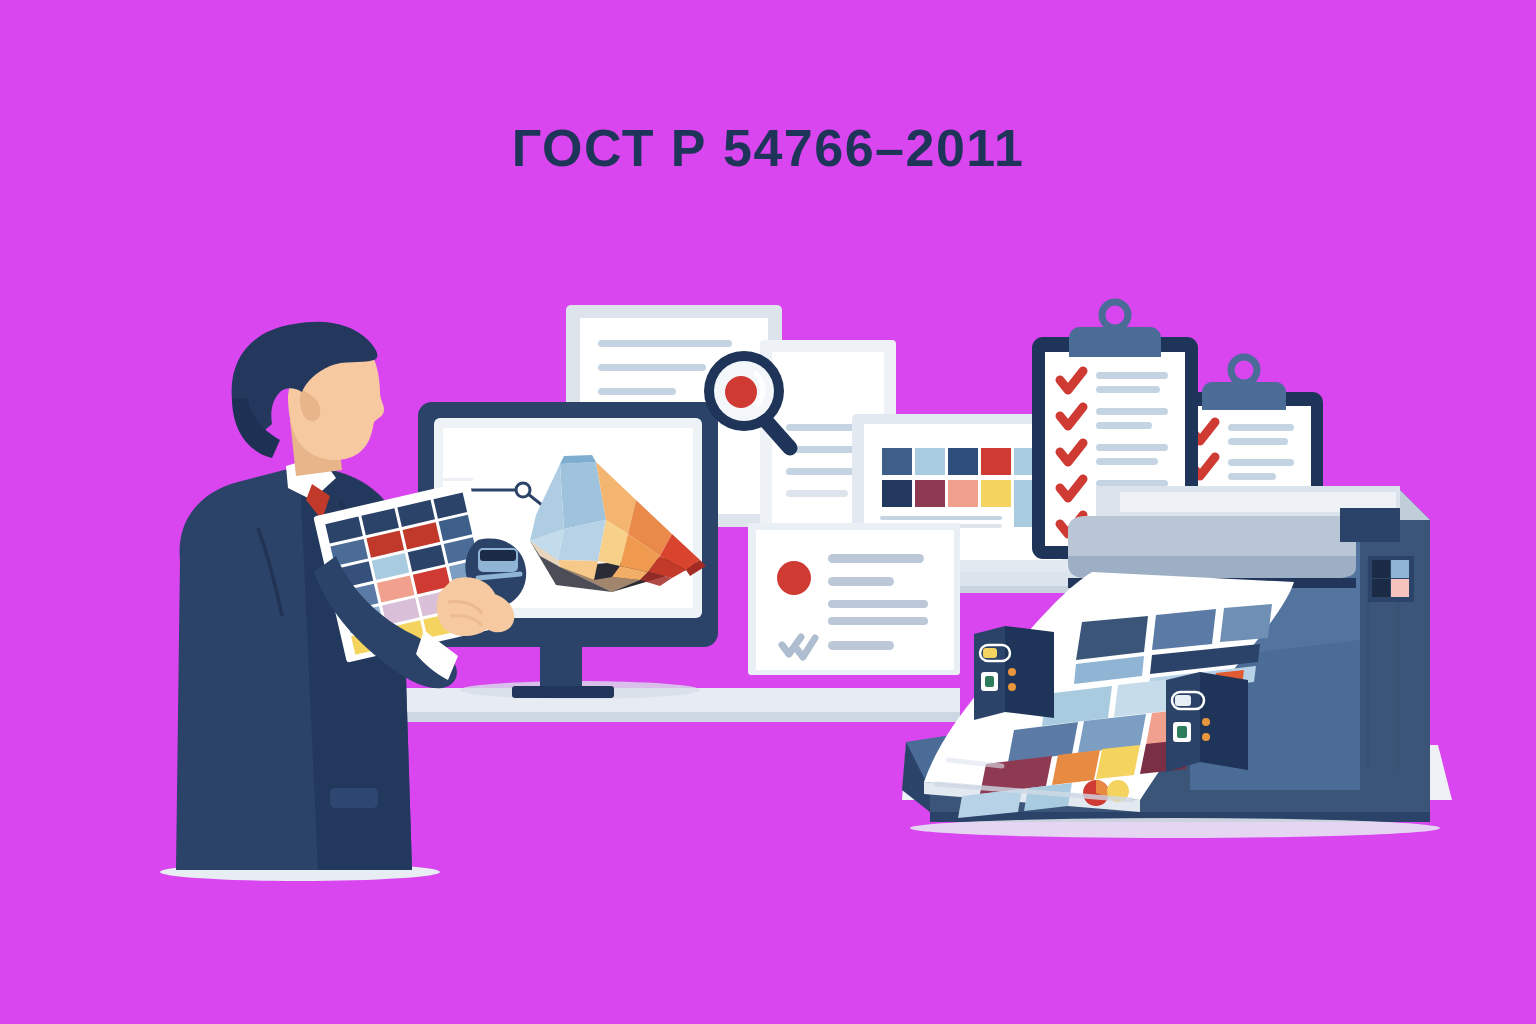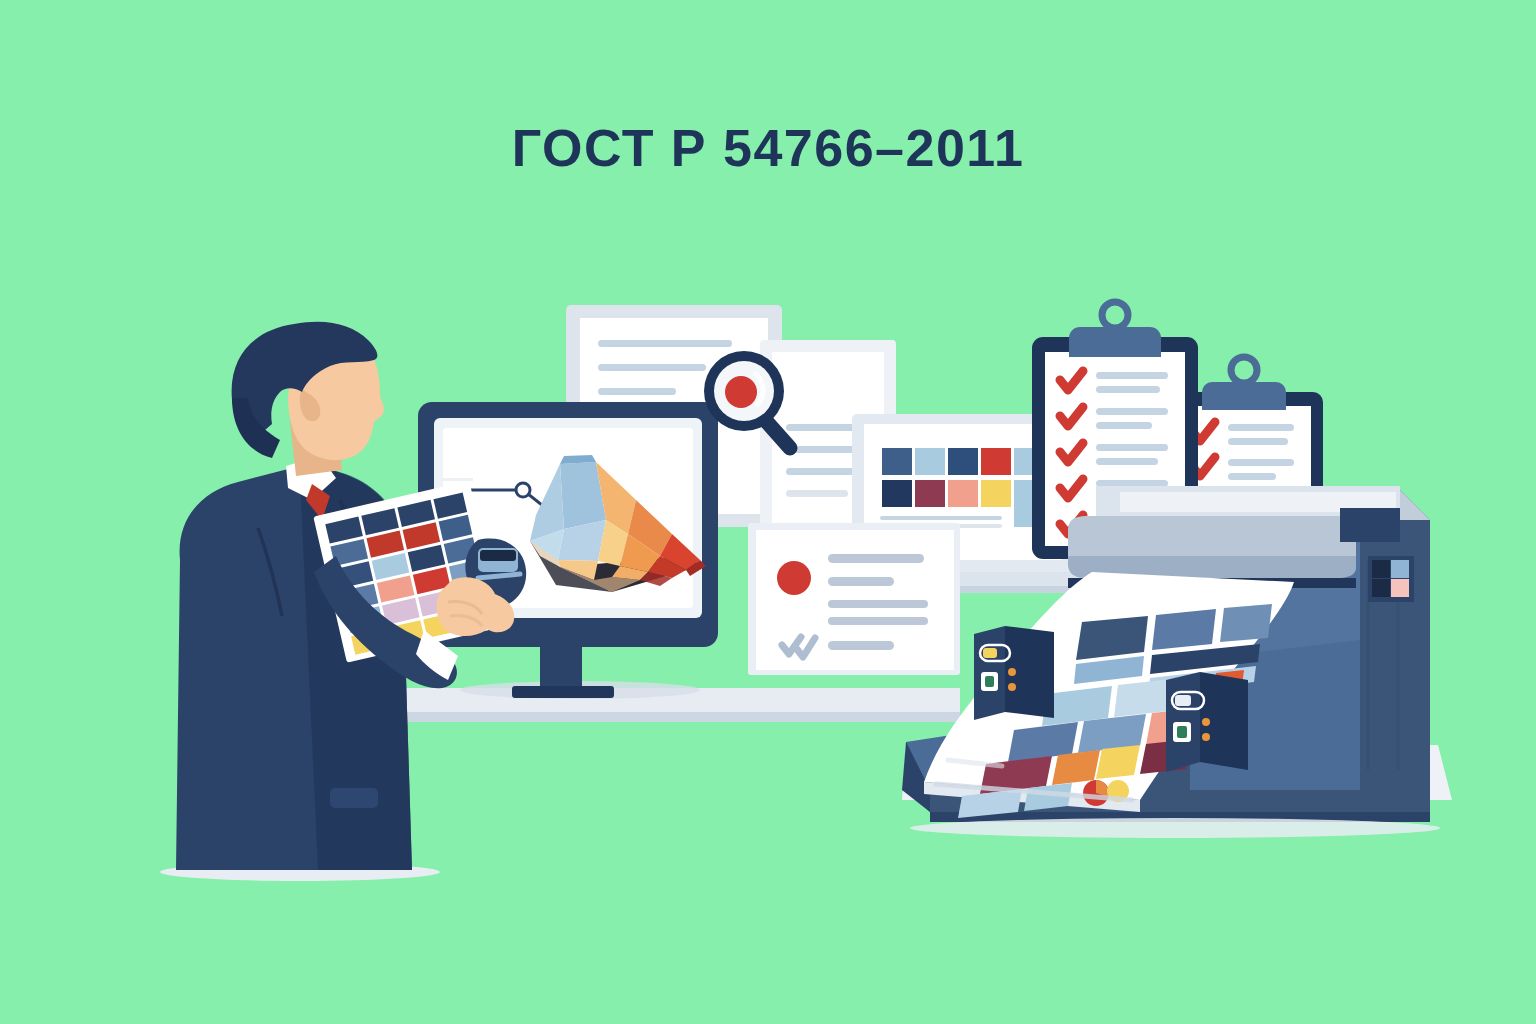--- a/index.html
+++ b/index.html
@@ -10,21 +10,21 @@
   body {
     width: 1536px;
     height: 1024px;
     overflow: hidden;
     font-family: "Liberation Sans", sans-serif;
   }
   .canvas {
     position: relative;
     width: 1536px;
     height: 1024px;
-    background: #86efac;
+    background: #d946ef;
   }
   .title {
     position: absolute;
     top: 118px;
     left: 0;
     width: 1536px;
     text-align: center;
     font-family: "Liberation Sans", sans-serif;
     font-size: 52px;
     font-weight: bold;

